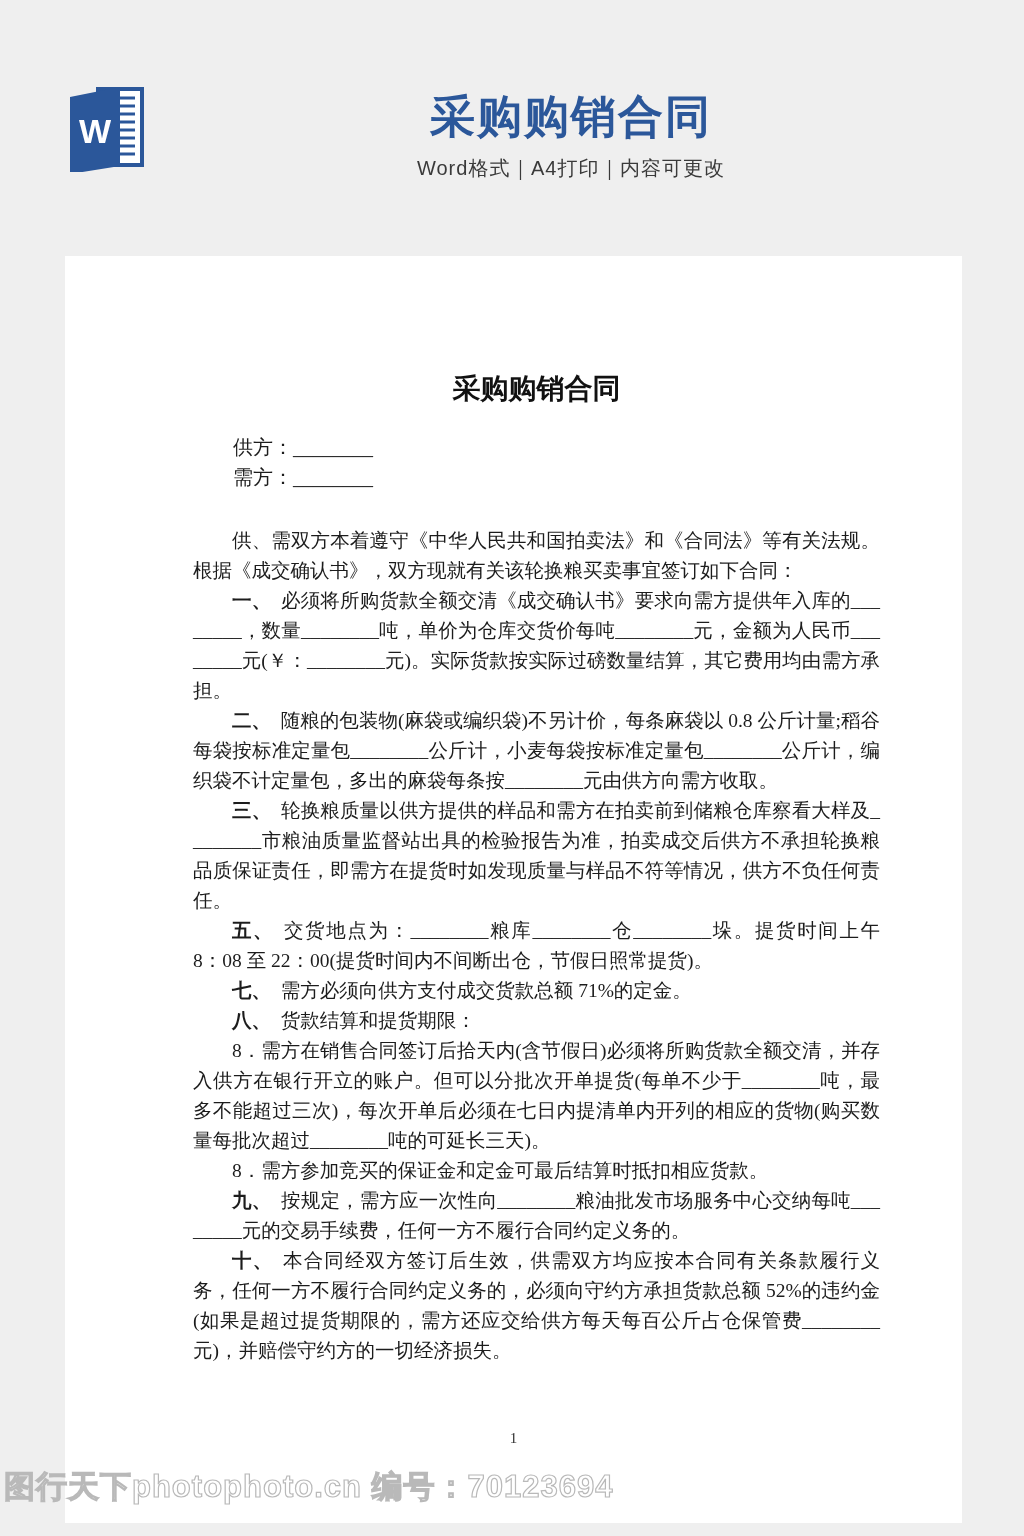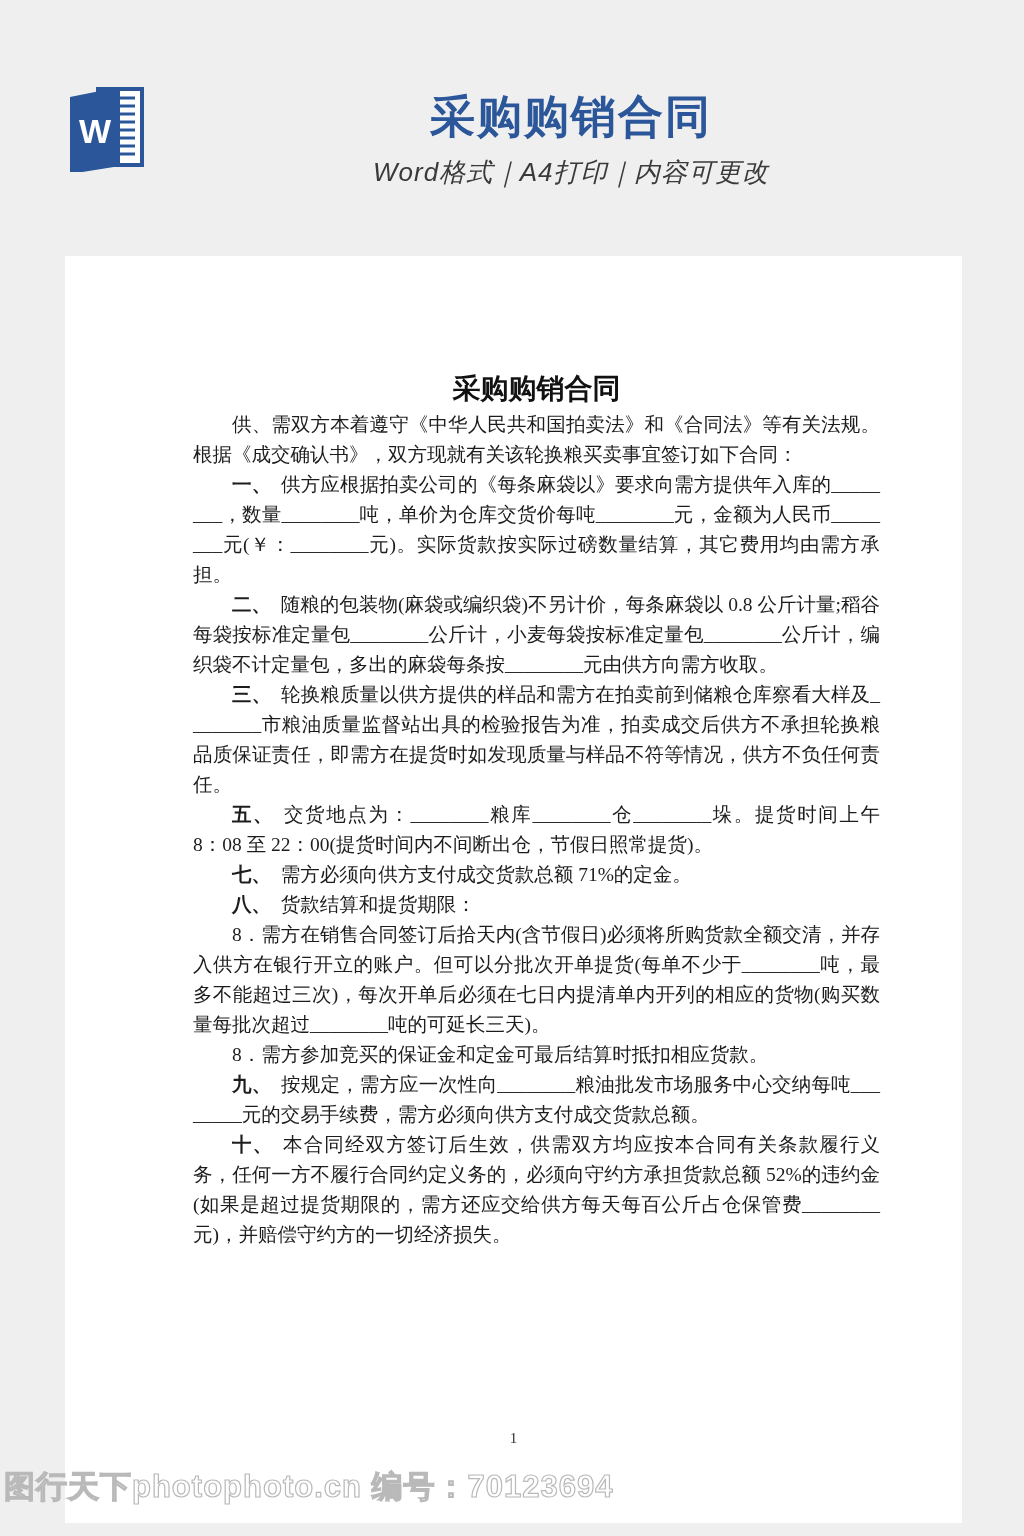--- a/index.html
+++ b/index.html
@@ -40,24 +40,23 @@
   }
   .header-title {
     font-size: 45px;
     font-weight: 700;
     letter-spacing: 2px;
     color: #2b579a;
     line-height: 50px;
   }
   .header-subtitle {
     margin-top: 13px;
-    font-size: 26px;
+    font-size: 20px;
     color: #3a3a3a;
     letter-spacing: 1px;
-    font-style: italic;
   }
 
   
   .doc-page {
     position: absolute;
     left: 65px;
     top: 256px;
     width: 897px;
     height: 1267px;
     background: #ffffff;
@@ -74,21 +73,21 @@
     color: #111;
   }
   .party-block { margin-top: 22px; }
   .party-line {
     font-size: 20px;
     line-height: 30px;
     text-indent: 2em;
     white-space: pre;
   }
   .party-blank { letter-spacing: 0; }
-  .body-block { }
+  .body-block { margin-top: 34px; }
   .para {
     font-size: 19.5px;
     line-height: 30px;
     text-align: justify;
     text-indent: 2em;
     word-break: break-all;
   }
   .pnum { font-weight: 700; margin-right: 0.5em; }
   .pnum:empty { margin-right: 0; }
   .page-number {
@@ -141,32 +140,36 @@
     </div>
     <div class="header-text">
       <div class="header-title">采购购销合同</div>
       <div class="header-subtitle">Word格式｜A4打印｜内容可更改</div>
     </div>
   </div>
 
   <div class="doc-page">
     <div class="doc-title">采购购销合同</div>
 
+    <div class="party-block">
+      <div class="party-line"><span>供方：</span><span class="party-blank">________</span></div>
+      <div class="party-line"><span>需方：</span><span class="party-blank">________</span></div>
+    </div>
 
     <div class="body-block">
       <p class="para"><span class="pnum"></span><span>供、需双方本着遵守《中华人民共和国拍卖法》和《合同法》等有关法规。根据《成交确认书》，双方现就有关该轮换粮买卖事宜签订如下合同：</span></p>
-      <p class="para"><span class="pnum">一、</span><span>供方应根据拍卖公司的《每条麻袋以》要求向需方提供年入库的________，数量________吨，单价为仓库交货价每吨________元，金额为人民币________元(￥：________元)。实际货款按实际过磅数量结算，其它费用均由需方承担。</span></p>
+      <p class="para"><span class="pnum">一、</span><span>必须将所购货款全额交清《成交确认书》要求向需方提供年入库的________，数量________吨，单价为仓库交货价每吨________元，金额为人民币________元(￥：________元)。实际货款按实际过磅数量结算，其它费用均由需方承担。</span></p>
       <p class="para"><span class="pnum">二、</span><span>随粮的包装物(麻袋或编织袋)不另计价，每条麻袋以 0.8 公斤计量;稻谷每袋按标准定量包________公斤计，小麦每袋按标准定量包________公斤计，编织袋不计定量包，多出的麻袋每条按________元由供方向需方收取。</span></p>
       <p class="para"><span class="pnum">三、</span><span>轮换粮质量以供方提供的样品和需方在拍卖前到储粮仓库察看大样及________市粮油质量监督站出具的检验报告为准，拍卖成交后供方不承担轮换粮品质保证责任，即需方在提货时如发现质量与样品不符等情况，供方不负任何责任。</span></p>
       <p class="para"><span class="pnum">五、</span><span>交货地点为：________粮库________仓________垛。提货时间上午 8：08 至 22：00(提货时间内不间断出仓，节假日照常提货)。</span></p>
       <p class="para"><span class="pnum">七、</span><span>需方必须向供方支付成交货款总额 71%的定金。</span></p>
       <p class="para"><span class="pnum">八、</span><span>货款结算和提货期限：</span></p>
       <p class="para"><span class="pnum"></span><span>8．需方在销售合同签订后拾天内(含节假日)必须将所购货款全额交清，并存入供方在银行开立的账户。但可以分批次开单提货(每单不少于________吨，最多不能超过三次)，每次开单后必须在七日内提清单内开列的相应的货物(购买数量每批次超过________吨的可延长三天)。</span></p>
       <p class="para"><span class="pnum"></span><span>8．需方参加竞买的保证金和定金可最后结算时抵扣相应货款。</span></p>
-      <p class="para"><span class="pnum">九、</span><span>按规定，需方应一次性向________粮油批发市场服务中心交纳每吨________元的交易手续费，需方必须向供方支付成交货款总额。</span></p>
+      <p class="para"><span class="pnum">九、</span><span>按规定，需方应一次性向________粮油批发市场服务中心交纳每吨________元的交易手续费，任何一方不履行合同约定义务的。</span></p>
       <p class="para"><span class="pnum">十、</span><span>本合同经双方签订后生效，供需双方均应按本合同有关条款履行义务，任何一方不履行合同约定义务的，必须向守约方承担货款总额 52%的违约金(如果是超过提货期限的，需方还应交给供方每天每百公斤占仓保管费________元)，并赔偿守约方的一切经济损失。</span></p>
     </div>
 
     <div class="page-number">1</div>
   </div>
 
   <div class="watermark">图行天下photophoto.cn 编号：70123694</div>
 
 </div>
 

